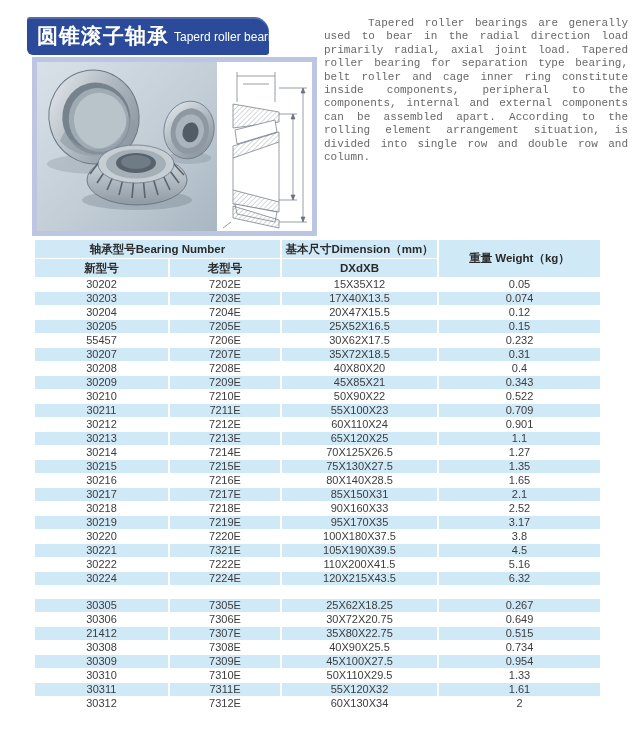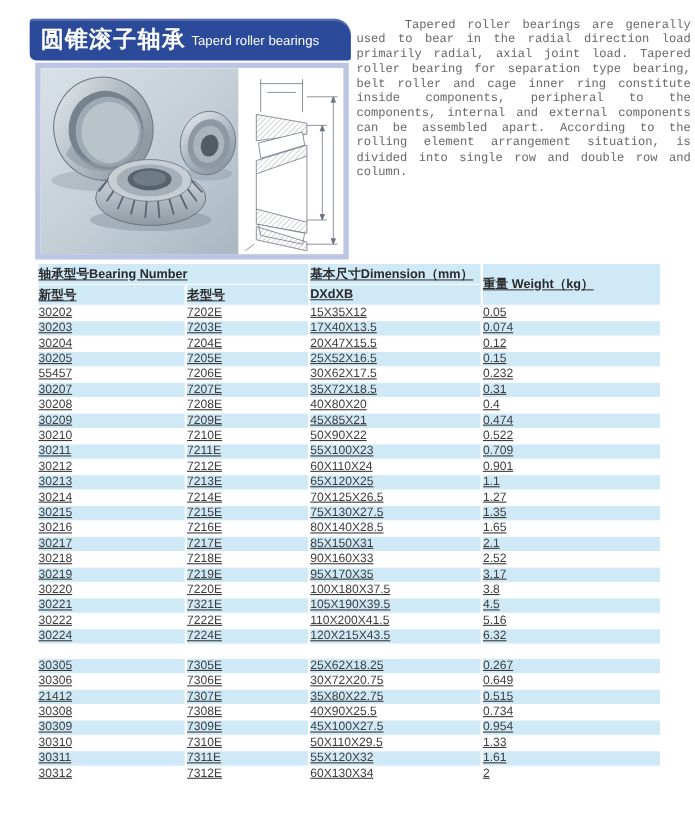--- a/index.html
+++ b/index.html
@@ -3,21 +3,21 @@
 <meta charset="utf-8">
 <style>
   * { box-sizing: border-box; }
   html,body { margin:0; padding:0; }
   body {
     width:632px; height:740px; position:relative; overflow:hidden;
     background:#ffffff; font-family:"Liberation Sans","DejaVu Sans",sans-serif;
   }
   
   .banner {
-    position:absolute; left:27px; top:17px; width:292px; height:38px;
+    position:absolute; left:27px; top:17px; width:242px; height:38px;
     background:var(--banner-blue,#2b4b9a);
     border-radius:3px 15px 3px 6px;
     color:#fff; display:flex; align-items:center; padding-left:10px;
     box-shadow:inset 0 2px 0 rgba(255,255,255,.18);
   }
   .banner .title-zh { font-size:21px; font-weight:bold; letter-spacing:1px; white-space:nowrap; }
   .banner .title-en { font-size:12px; margin-left:5px; margin-top:2px; white-space:nowrap; }
   
   .image-box {
     position:absolute; left:32px; top:57px; width:285px; height:179px;
@@ -35,22 +35,22 @@
   }
   .para-en {
     margin-top:9px !important;
     font-size:11px; line-height:13.4px; color:#686868;
     text-align:justify; text-indent:44px;font-family:Liberation Mono, monospace;
   }
   
   .spec-table {
     position:absolute; left:35px; top:240px; width:565px;
     border-collapse:separate; border-spacing:0;
-    table-layout:fixed; text-align:left;
-    font-size:11px; color:#3c3c3c;text-decoration:underline;
+    table-layout:fixed; text-align:center;
+    font-size:11px; color:#3c3c3c;
   }
   .spec-table th {
     background:var(--stripe-blue,#cfe9f7);
     font-weight:bold; color:#2a2a2a; font-size:11.5px;
     height:19px; padding:0; border-bottom:1px solid #fff;
   }
   .spec-table td {
     height:13.9px; line-height:13px; padding:0;
     border-bottom:1px solid #fff; background:#fff;
   }
@@ -241,21 +241,21 @@
         <tr>
           <td>30208</td>
           <td>7208E</td>
           <td>40X80X20</td>
           <td>0.4</td>
         </tr>
         <tr>
           <td>30209</td>
           <td>7209E</td>
           <td>45X85X21</td>
-          <td>0.474</td>
+          <td>0.343</td>
         </tr>
         <tr>
           <td>30210</td>
           <td>7210E</td>
           <td>50X90X22</td>
           <td>0.522</td>
         </tr>
         <tr>
           <td>30211</td>
           <td>7211E</td>

